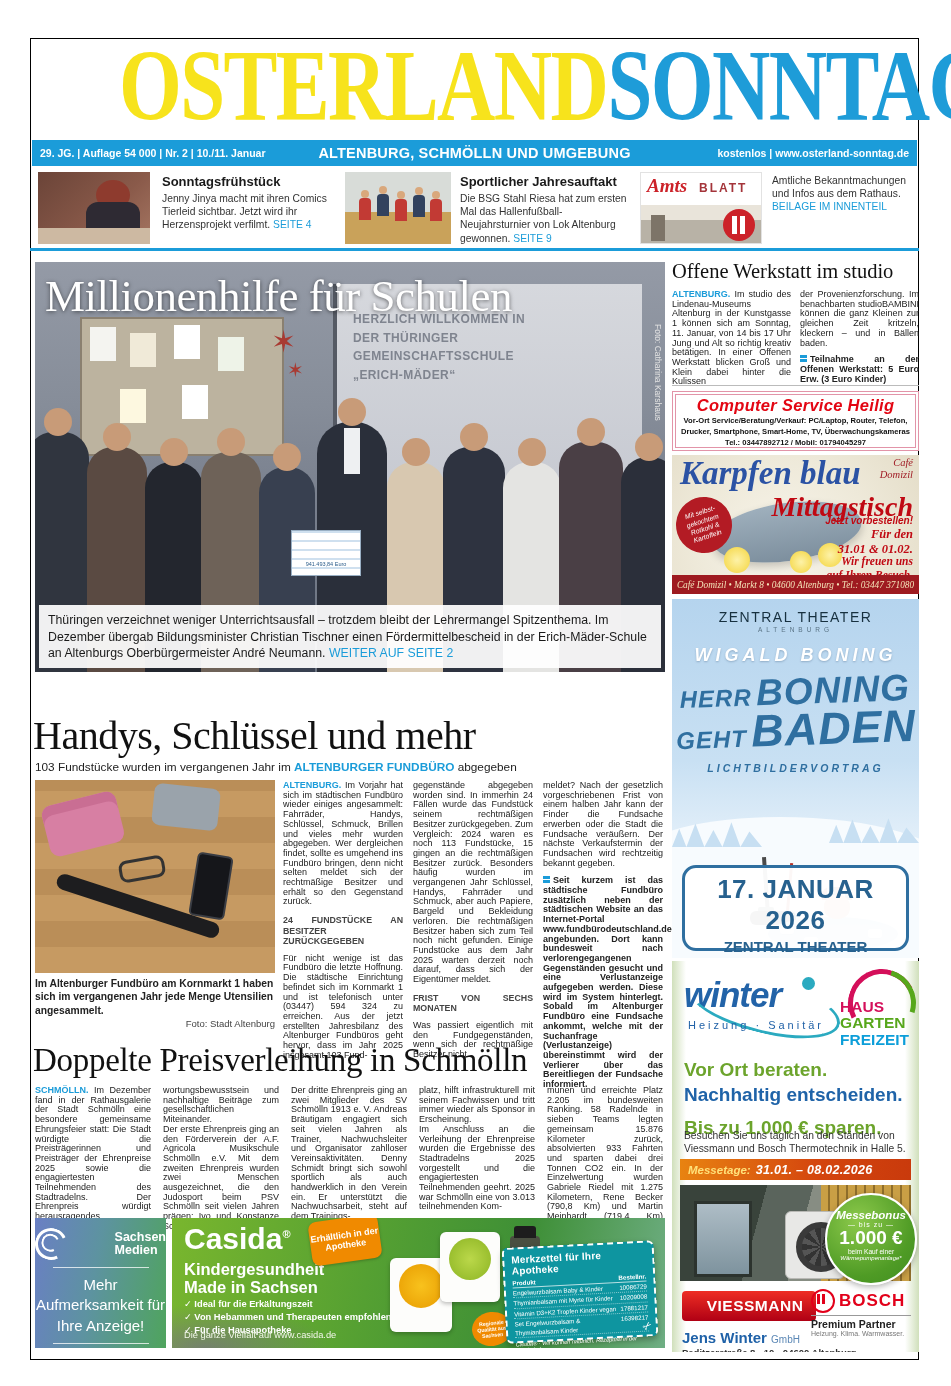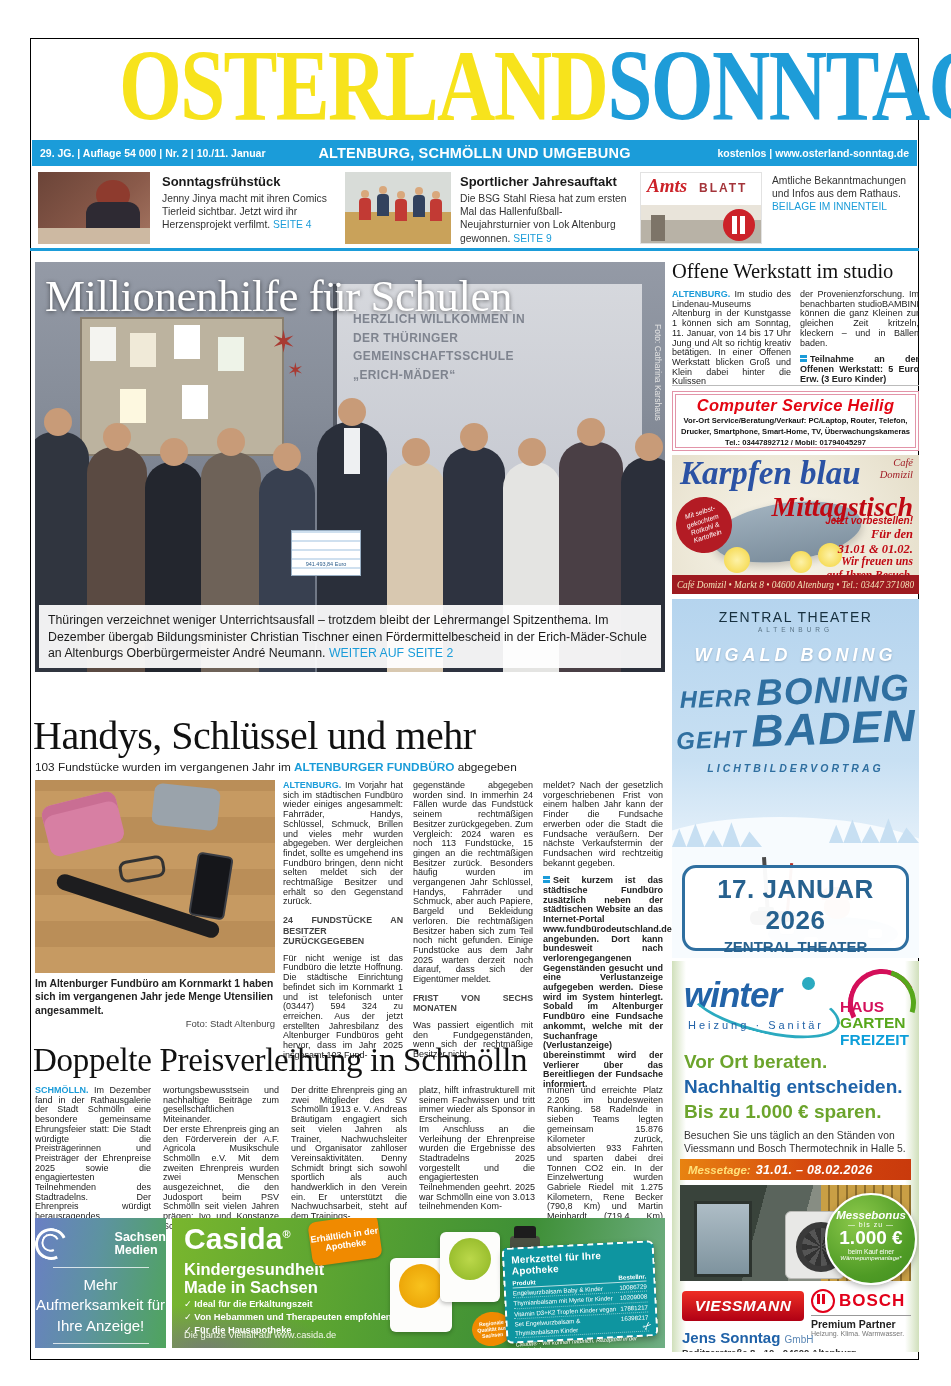--- a/index.html
+++ b/index.html
@@ -169,21 +169,21 @@
   .win-sub{position:absolute;left:16px;top:58px;color:#2263A8;font-size:11px;letter-spacing:3px;}
   .fair{position:absolute;right:10px;top:12px;text-align:left;font-weight:700;line-height:1.05;}
   .fair .arc{position:absolute;left:8px;top:-4px;width:58px;height:58px;border:5px solid transparent;
              border-radius:50%;}
   .fair .arc.red{border-top-color:#D40F5A;border-left-color:#D40F5A;transform:rotate(18deg);}
   .fair .arc.green{border-top-color:#57A71B;transform:rotate(62deg);}
   .fair .f1{color:#D40F5A;font-size:15.5px;margin-top:26px;}
   .fair .f2{color:#57A71B;font-size:15.5px;}
   .fair .f3{color:#0C9ED9;font-size:15.5px;}
   .win-lines{position:absolute;left:12px;top:88px;font-weight:800;font-size:19px;line-height:1.32;}
-  .wl-g{color:#6CA42C;} .wl-b{color:#1F63A8;}
+  .wl-g{color:#6CA42C;margin-top:8px;} .wl-b{color:#1F63A8;}
   .win-body{position:absolute;left:12px;top:168px;width:224px;font-size:10.3px;line-height:1.3;color:#333;}
   .win-messe{position:absolute;left:8px;top:198px;width:231px;height:21px;display:flex;align-items:center;
              background:linear-gradient(90deg,#E88311,#D4450E 60%,#C93A0C);padding-left:8px;box-sizing:border-box;}
   .win-messe .a{color:#FFE27A;font-style:italic;font-weight:700;font-size:11.5px;margin-right:5px;}
   .win-messe .b{color:#fff;font-weight:700;font-style:italic;font-size:12.5px;letter-spacing:.3px;}
   .win-photo{position:absolute;left:8px;top:224px;width:231px;height:96px;overflow:hidden;
              background:linear-gradient(105deg,#39433b 0 34%,#5a645c 34% 52%,#878d83 52% 66%,#9aa08f 66%);}
   .win-slats{position:absolute;right:0;top:0;bottom:0;width:90px;
              background:repeating-linear-gradient(90deg,#C99F45 0 7px,#8F6E2B 7px 9px);}
   .win-window{position:absolute;left:14px;top:16px;width:52px;height:70px;background:linear-gradient(#aebdc6,#7e939e);
@@ -194,21 +194,21 @@
            background:repeating-conic-gradient(#555 0 20deg,#333 20deg 40deg);}
   .win-badge{position:absolute;right:2px;top:232px;width:92px;height:92px;border-radius:50%;color:#fff;
              background:radial-gradient(circle at 35% 30%,#8CC94B,#4F9B25 65%,#3F8D1F);border:2px solid #fff;
              box-shadow:0 2px 6px rgba(0,0,0,.3);text-align:center;padding-top:14px;box-sizing:border-box;}
   .wb-t{font-style:italic;font-weight:700;font-size:11.5px;}
   .wb-p{font-size:7px;letter-spacing:1px;}
   .wb-v{font-size:19px;font-weight:800;line-height:1.05;}
   .wb-s{font-size:6.6px;} .wb-s2{font-size:6px;font-style:italic;}
   .viess{position:absolute;left:10px;top:330px;width:122px;height:30px;border-radius:4px;color:#fff;
          background:linear-gradient(180deg,#EE2E24,#B00014);display:flex;align-items:center;justify-content:center;
-         font-weight:800;font-style:italic;font-size:15.5px;letter-spacing:.5px;}
+         font-weight:800;font-size:15.5px;letter-spacing:.5px;padding-left:12px;}
   .bosch{position:absolute;right:8px;top:328px;width:100px;text-align:left;}
   .bosch-row{display:flex;align-items:center;gap:4px;}
   .bosch-logo{width:20px;height:20px;border:2px solid #E2001A;border-radius:50%;position:relative;flex:0 0 auto;}
   .bosch-logo i{position:absolute;left:4px;top:3px;width:3px;height:10px;background:#E2001A;}
   .bosch-logo b{position:absolute;left:9px;top:3px;width:3px;height:10px;background:#E2001A;}
   .bosch-name{color:#E2001A;font-weight:800;font-size:17px;letter-spacing:1px;}
   .bosch-sub{font-size:10.5px;font-weight:700;color:#222;margin-top:2px;border-top:1px solid #999;padding-top:2px;}
   .bosch-tag{font-size:7px;color:#777;}
   .jens{position:absolute;left:10px;top:368px;color:#2062A8;font-weight:800;font-size:15px;}
   .jens small{font-weight:400;font-size:10px;color:#5b87b5;}
@@ -528,21 +528,21 @@
       <div class="bosch-row">
         <div class="bosch-logo">
             <i></i>
             <b></b>
           </div>
         <div class="bosch-name">BOSCH</div>
       </div>
       <div class="bosch-sub">Premium Partner</div>
       <div class="bosch-tag">Heizung. Klima. Warmwasser.</div>
     </div>
-    <div class="jens"><span>Jens Sonntag</span> <small>GmbH</small></div>
+    <div class="jens"><span>Jens Winter</span> <small>GmbH</small></div>
     <div class="win-addr">Paditzerstraße 8 - 10 · 04600 Altenburg</div>
 
   </div>
 
   <div class="abs fb-title serif">Handys, Schlüssel und mehr</div>
   <div class="abs fb-sub">
     <span>103 Fundstücke wurden im vergangenen Jahr im </span><b>ALTENBURGER FUNDBÜRO</b><span> abgegeben</span>
   </div>
   <div class="abs fb-photo">
     <div class="fb-purse"></div>

